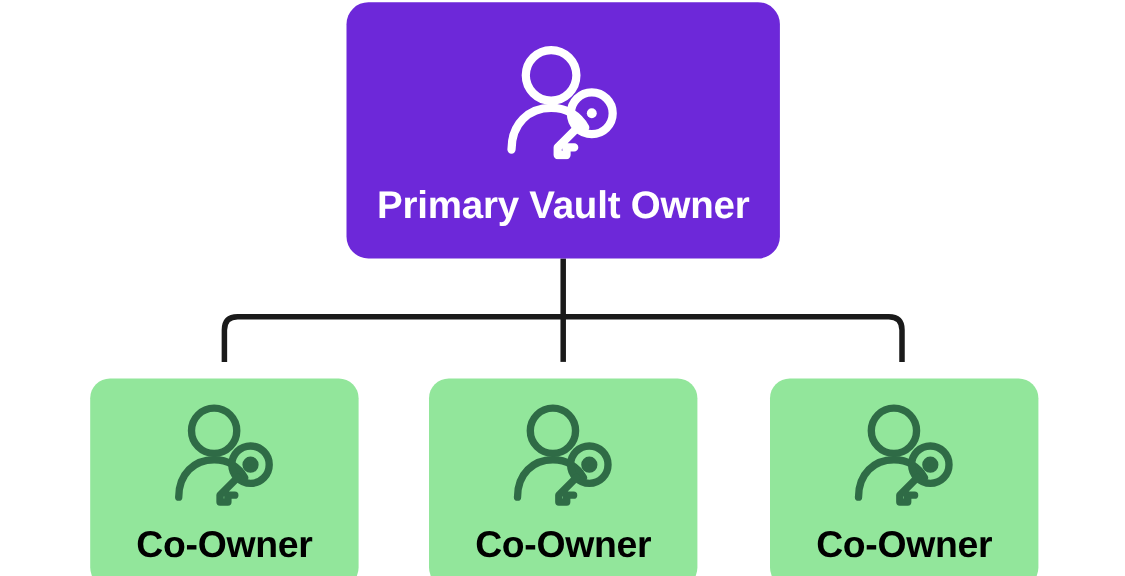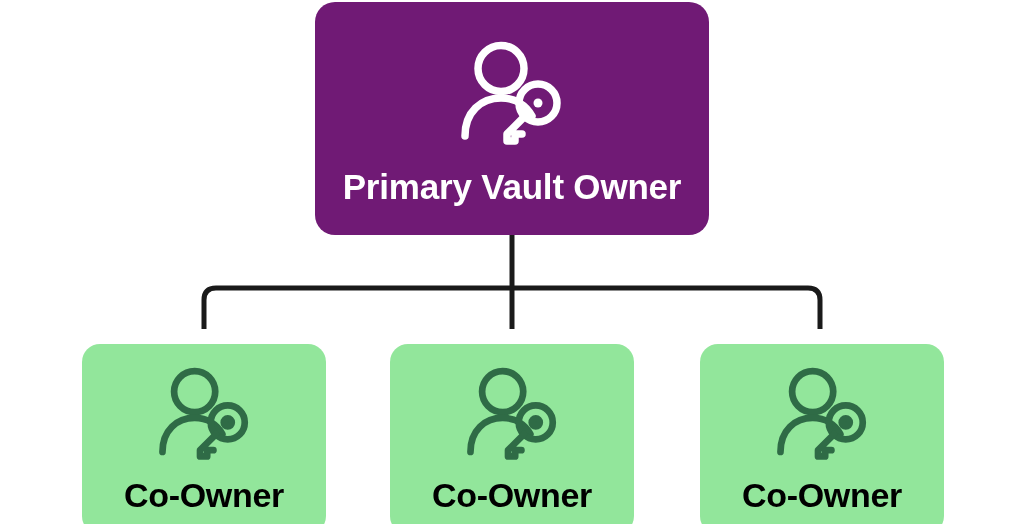--- a/index.html
+++ b/index.html
@@ -91,21 +91,21 @@
 
   <svg id="connectors" viewBox="0 0 1023 524">
     <g fill="none" stroke="#1a1a1a" stroke-width="5" stroke-linecap="butt">
 
       <path d="M 512 235 L 512 329"></path>
 
       <path d="M 204 329 L 204 300 Q 204 288 216 288 L 808 288 Q 820 288 820 300 L 820 329" stroke-linejoin="round"></path>
     </g>
   </svg>
 
-  <div class="node node-root" style="background: #701a75;">
+  <div class="node node-root" style="background: #6d28d9;">
     <span class="node-icon">
       <svg width="106" height="104" viewBox="0 0 106 104" fill="none" stroke="#ffffff" stroke-width="7.5" stroke-linecap="round" stroke-linejoin="round">
 
         <circle cx="42" cy="27.5" r="23"></circle>
 
         <path d="M 6 95 C 6 71 22 57 42 57 C 56 57 67 64 73 75"></path>
 
         <circle cx="79" cy="62" r="19"></circle>
 
         <circle cx="79" cy="62" r="4.5" fill="#ffffff" stroke="none"></circle>

